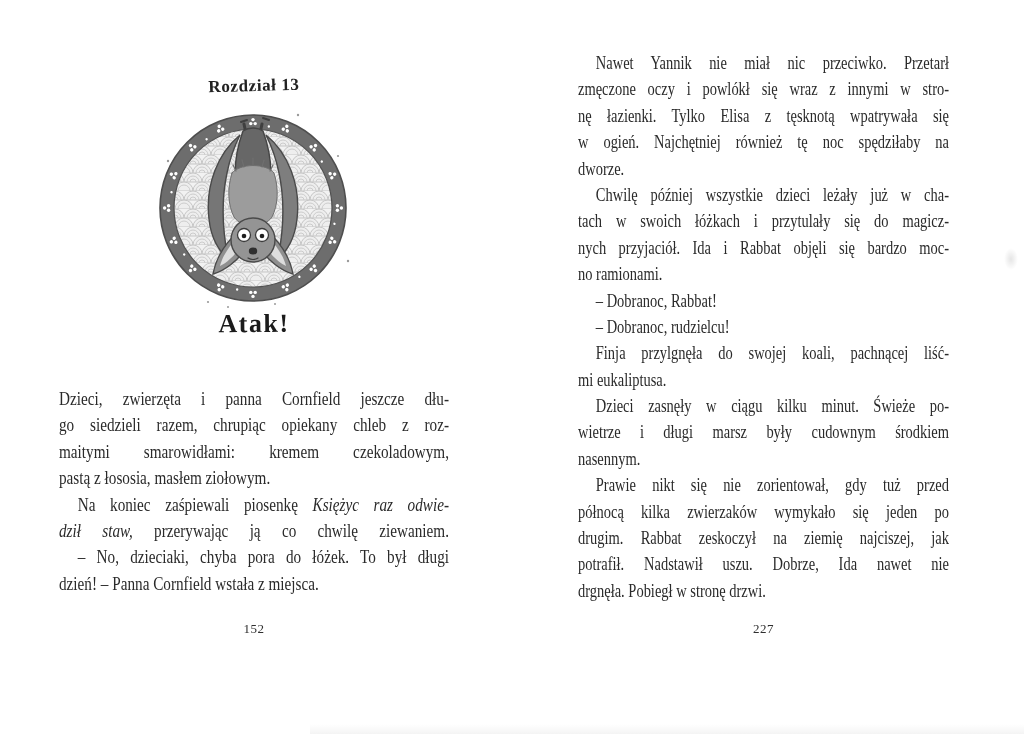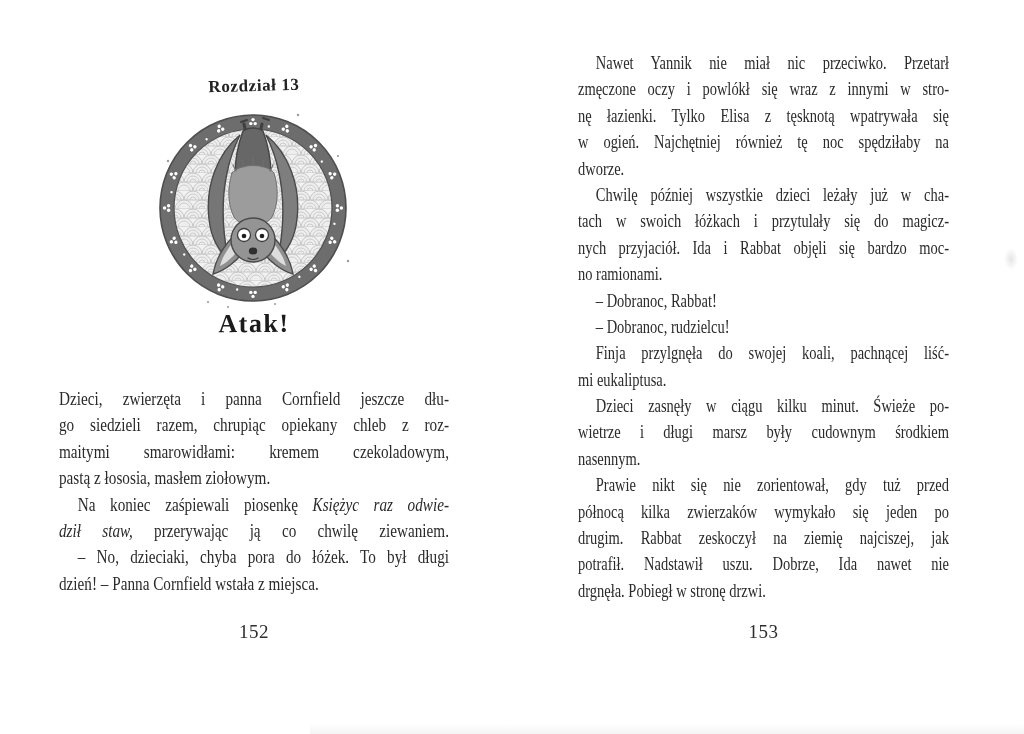--- a/index.html
+++ b/index.html
@@ -28,21 +28,21 @@
   #chapter-label{
     left:59px;top:76px;width:390px;
     font-size:17px;font-weight:700;letter-spacing:.6px;
     transform:rotate(-1.6deg);color:#222;
   }
   #chapter-title{
     left:59px;top:309px;width:390px;
     font-size:26px;font-weight:700;letter-spacing:1.5px;color:#1b1b1b;
     transform:rotate(-.6deg);
   }
-  .pagenum{font-size:19px;color:#2e2e2e;letter-spacing:.5px;}
+  .pagenum{font-size:13px;color:#2e2e2e;letter-spacing:.5px;}
   #pagenum-left{left:59px;top:621px;width:390px;}
   #pagenum-right{left:578px;top:621px;width:371px;}
 
   
   #illustration{position:absolute;left:148px;top:101px;width:210px;height:210px;}
 
   
   #bottom-edge{
     position:absolute;left:310px;top:724px;width:714px;height:10px;
     background:linear-gradient(to bottom,rgba(0,0,0,0) 0%,rgba(0,0,0,0.055) 100%);
@@ -202,17 +202,17 @@
       <div class="ln j ind"><span>Dzieci zasnęły w ciągu kilku minut. Świeże po-</span></div>
       <div class="ln j"><span>wietrze i długi marsz były cudownym środkiem</span></div>
       <div class="ln"><span>nasennym.</span></div>
       <div class="ln j ind"><span>Prawie nikt się nie zorientował, gdy tuż przed</span></div>
       <div class="ln j"><span>północą kilka zwierzaków wymykało się jeden po</span></div>
       <div class="ln j"><span>drugim. Rabbat zeskoczył na ziemię najciszej, jak</span></div>
       <div class="ln j"><span>potrafił. Nadstawił uszu. Dobrze, Ida nawet nie</span></div>
       <div class="ln"><span>drgnęła. Pobiegł w stronę drzwi.</span></div>
     </div>
 
-  <div class="centerband pagenum" id="pagenum-right">153</div>
+  <div class="centerband pagenum" id="pagenum-right">227</div>
 
   <div id="bottom-edge"></div>
   <div id="edge-smudge"></div>
 </div>
 
 </body></html>

